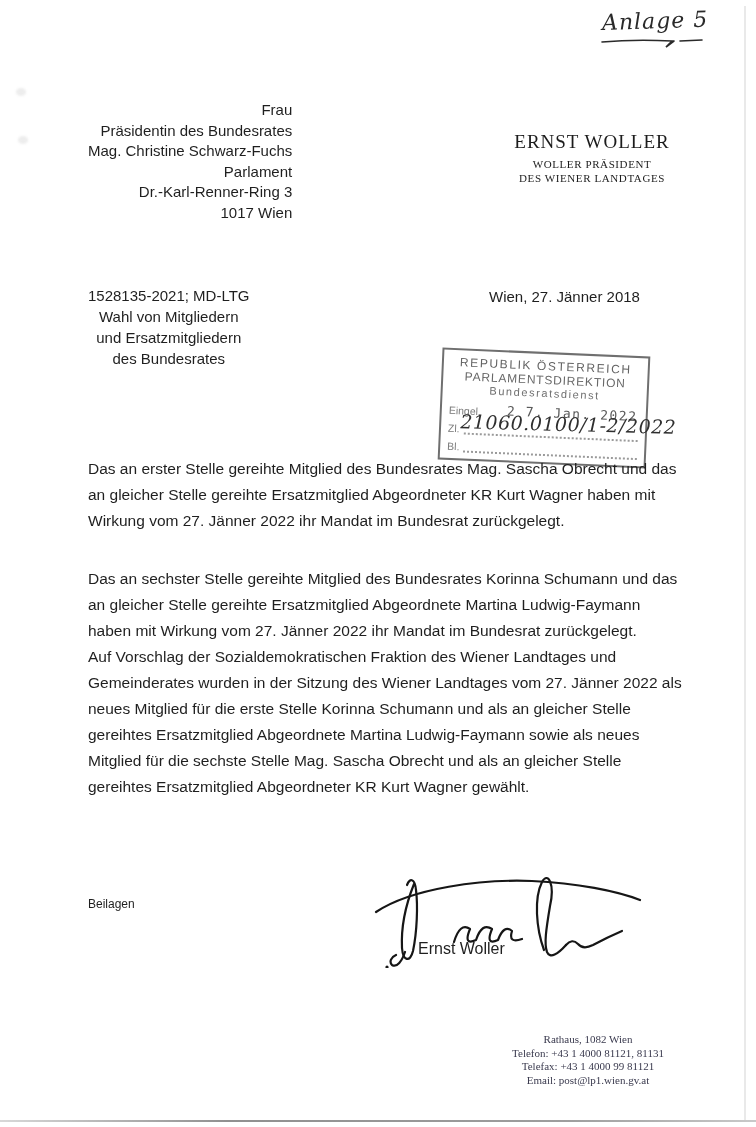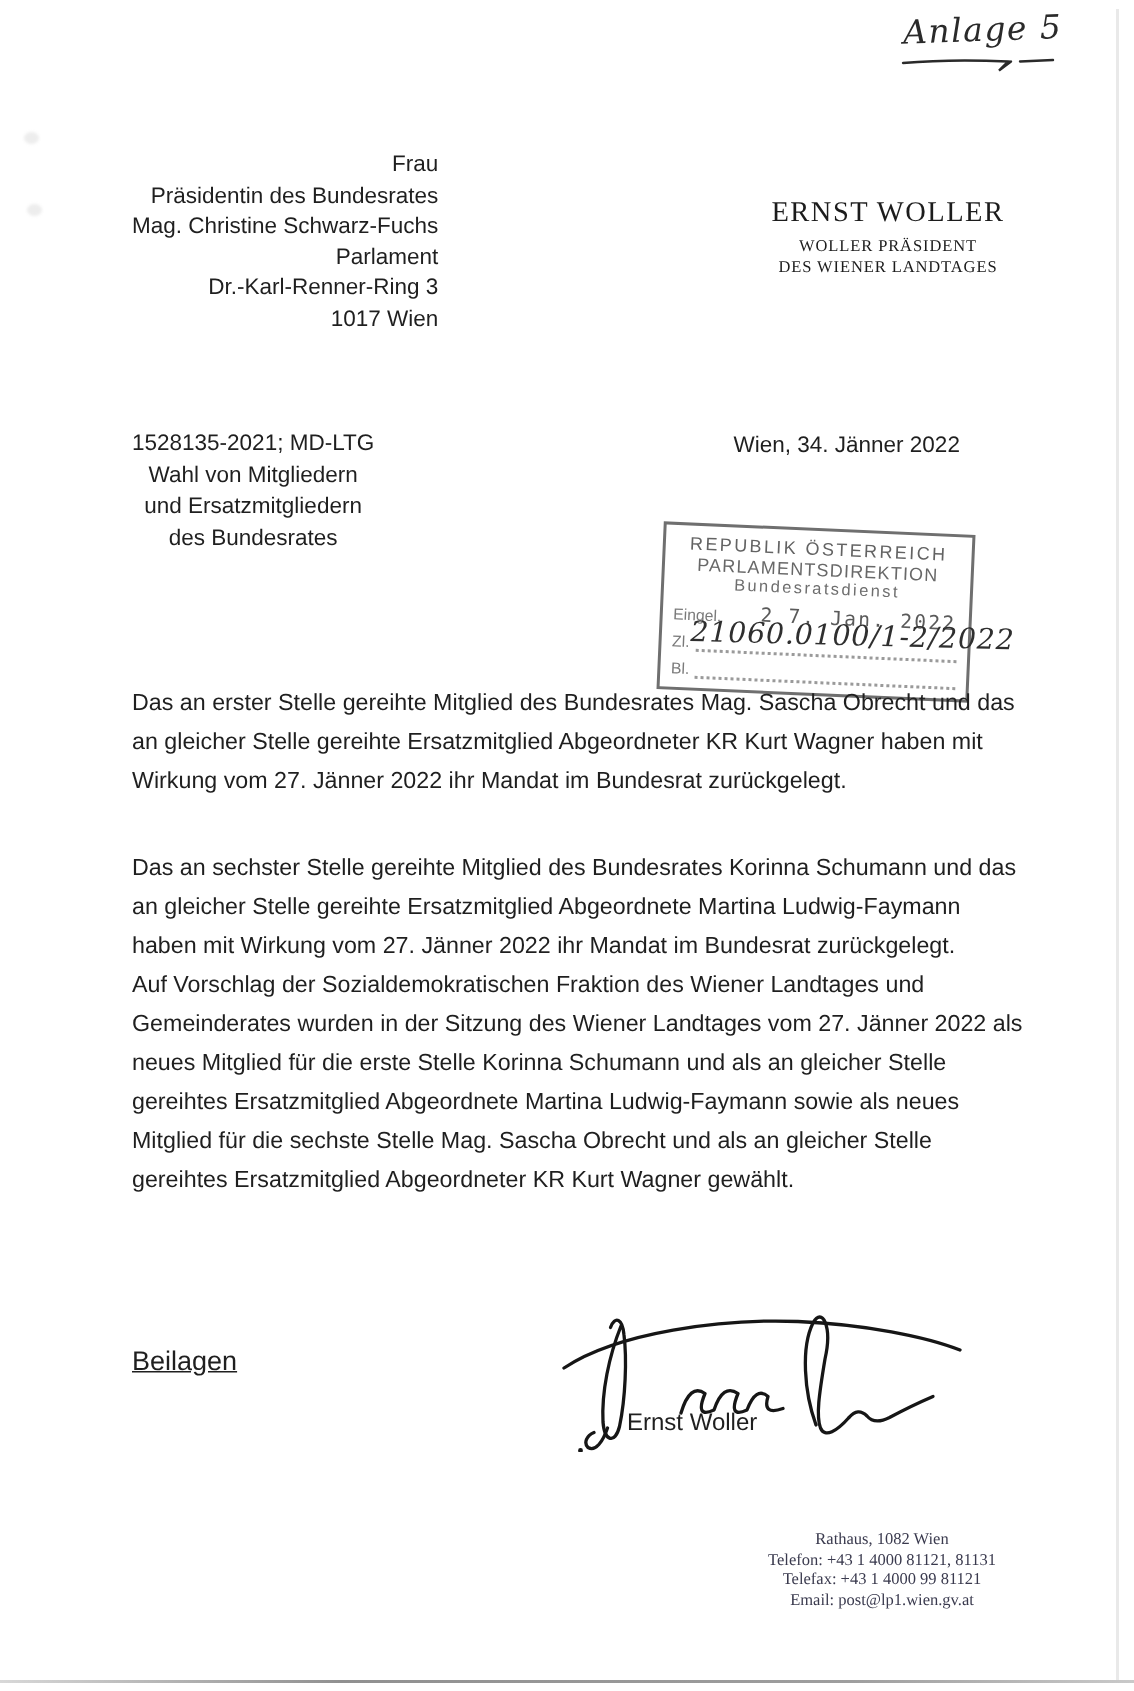--- a/index.html
+++ b/index.html
@@ -82,21 +82,21 @@
   }
 
   
   .salutation { left: 88px; top: 430px; font-size: 15.5px; }
   .para { left: 88px; width: 600px; font-size: 15.5px; line-height: 26px; }
   .para1 { top: 456px; }
   .para2 { top: 566px; }
   .para3 { top: 644px; }
 
   .closing-formula { left: 364px; top: 847px; font-size: 15.5px; }
-  .enclosures { left: 88px; top: 897px; font-size: 18px; text-decoration: underline; }
+  .enclosures { left: 88px; top: 897px; font-size: 12px; }
   .signature-svg { left: 372px; top: 866px; }
   .signer-name { left: 418px; top: 940px; font-size: 16px; }
 
   
   .footer {
     left: 478px; top: 1020px; width: 220px;
     text-align: center;
     font-family: "Liberation Serif", serif;
     font-size: 11px; line-height: 13.5px;
   }
@@ -133,21 +133,21 @@
     <div class="sender-name">ERNST WOLLER</div>
     <div class="sender-title">WOLLER PRÄSIDENT</div>
     <div class="sender-title">DES WIENER LANDTAGES</div>
   </div>
 
   <div class="abs reference pre">1528135-2021; MD-LTG
 Wahl von Mitgliedern
 und Ersatzmitgliedern
 des Bundesrates</div>
 
-  <div class="abs dateline">Wien, 34. Jänner 2022</div>
+  <div class="abs dateline">Wien, 27. Jänner 2018</div>
 
   <div class="abs stamp" style="border-color: rgb(111, 111, 111);">
     <div class="stamp-l1">REPUBLIK ÖSTERREICH</div>
     <div class="stamp-l2">PARLAMENTSDIREKTION</div>
     <div class="stamp-l3">Bundesratsdienst</div>
     <div class="stamp-row">
       <span class="stamp-label">Eingel.</span>
       <span class="stamp-date">2 7. Jan. 2022</span>
     </div>
     <div class="stamp-row">
@@ -182,21 +182,21 @@
       <path d="M42,18 C34,38 29,62 30,82 C31,95 38,97 41,85 C45,66 46,40 44,24 C43,13 38,11 35,19"></path>
       <path d="M33,86 C30,95 25,102 20,99 C17,96 19,91 24,89"></path>
       <circle cx="15" cy="101" r="1.6" fill="#161616" stroke="none"></circle>
       <path d="M82,76 Q88,56 98,63 Q91,80 104,74 Q110,56 120,63 Q113,80 126,74 Q132,58 140,65 Q136,78 150,73"></path>
       <path d="M172,84 C164,62 162,32 170,16 C176,5 183,18 178,40 C174,64 172,78 175,86 C178,93 186,88 194,79"></path>
       <path d="M194,79 Q200,72 206,78 Q211,84 221,79 Q236,71 250,65"></path>
     </g>
   </svg>
   <div class="abs signer-name">Ernst Woller</div>
 
-  <div class="abs footer pre" style="color: rgb(58, 58, 78);">Rathaus, 1082 Wien
+  <div class="abs footer pre" style="color: rgb(58, 58, 78); margin-top: 13px;">Rathaus, 1082 Wien
 Telefon: +43 1 4000 81121, 81131
 Telefax: +43 1 4000 99 81121
 Email: post@lp1.wien.gv.at</div>
 
   <div class="abs smudge smudge1"></div>
   <div class="abs smudge smudge2"></div>
   <div class="abs edge-right"></div>
   <div class="abs edge-bottom"></div>
 
 </div>

